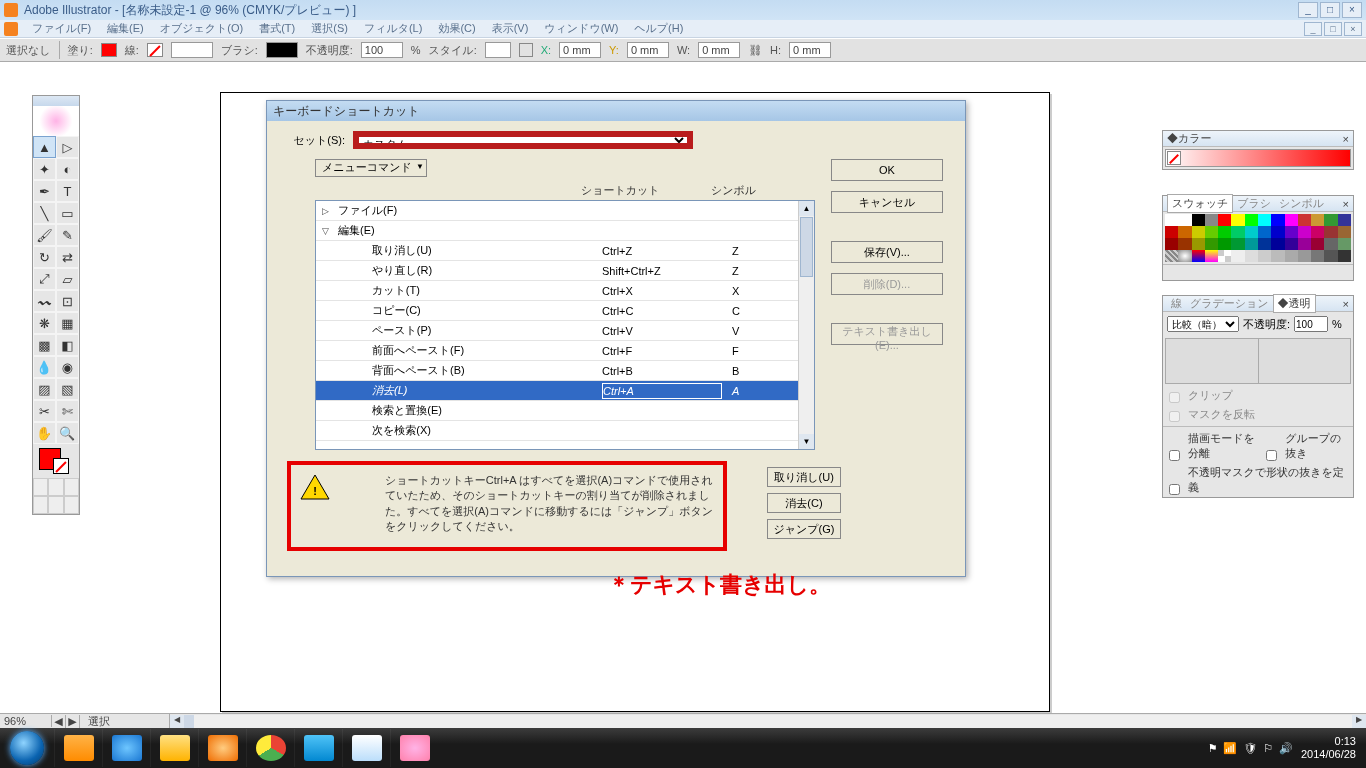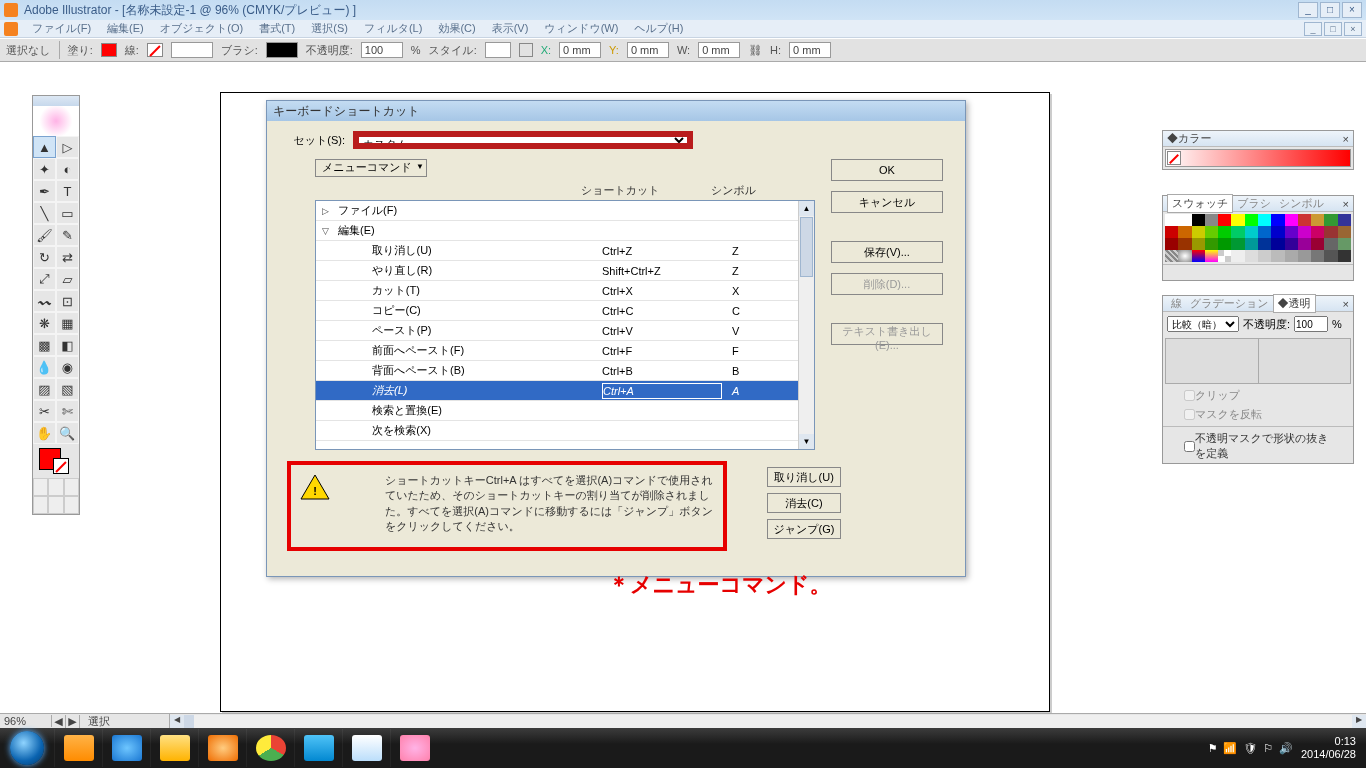--- a/index.html
+++ b/index.html
@@ -52,21 +52,21 @@
 .rpanel.p1{ top:130px; } .rpanel.p2{ top:195px; } .rpanel.p3{ top:295px; }
 .gradbar{ height:18px; background:linear-gradient(to right,#fff,#f00); border:1px solid #999; margin:2px; position:relative;}
 .gradbar .none{ width:14px;height:14px;background:#fff;border:1px solid #888;position:absolute;left:1px;top:1px;}
 .gradbar .none::after{content:"";position:absolute;left:0;right:0;top:50%;border-top:2px solid #f00;transform:rotate(-45deg);}
 .swgrid{ display:grid; grid-template-columns:repeat(14,1fr); gap:0; margin:2px;}
 .swgrid div{ height:12px;}
 .transbody{ padding:4px; display:flex; align-items:center; gap:4px;}
 .transbody select,.transbody input{ height:16px; font-size:10px;}
 .trprev{ height:46px; margin:2px; background:#ddd; border:1px solid #aaa; display:flex;}
 .trprev div{flex:1;}
-.trchk{ padding:2px 21px; color:#888; font-size:10px; display:flex; align-items:center; gap:0;}
+.trchk{ padding:2px 6px; color:#888; font-size:10px; display:flex; align-items:flex-end; gap:8px;}
 .trchk input{width:11px;height:11px;}
 
 
 .dialog { position:absolute; left:266px; top:100px; width:700px; height:477px; background:#ece9d8; border:1px solid #7a96b8; box-shadow:2px 2px 6px rgba(0,0,0,.3); }
 .dialog .dtitle{ height:20px; background:linear-gradient(#c4dcf2,#a6c6e6); padding:0 6px; display:flex; align-items:center; font-size:12px; color:#333;}
 .dialog .dbody{ padding:10px 14px; }
 .drow{ display:flex; align-items:center; margin-bottom:10px;}
 .drow label{ width:64px; text-align:right; margin-right:8px;}
 .drow select{ width:340px; height:18px; background:#fff; border:6px solid #b91c1c;}
 .combobtn{ display:inline-block; background:#ece9d8; border:1px solid #888; height:18px; padding:0 14px 0 6px; position:relative;}
@@ -361,20 +361,26 @@
       <input type="checkbox" disabled="" style="">
       <span>クリップ</span>
     </div>
   <div class="trchk">
       <input type="checkbox" disabled="" style="">
       <span>マスクを反転</span>
     </div>
   <div style="border-top:1px solid #bbb;margin:2px 0;"></div>
   <div class="trchk" style="color:#333;">
       <input type="checkbox" style="">
+      <span>描画モードを分離</span>
+      <input type="checkbox" style="margin-left: auto;">
+      <span>グループの抜き</span>
+    </div>
+  <div class="trchk" style="color:#333;">
+      <input type="checkbox" style="">
       <span>不透明マスクで形状の抜きを定義</span>
     </div>
 </div>
 
 <div class="dialog">
   <div class="dtitle">キーボードショートカット</div>
   <div class="dbody">
     <div class="drow">
       <label>セット(S):</label>
       <select><option>カスタム</option></select>
@@ -489,21 +495,21 @@
       <div class="msg">ショートカットキーCtrl+A はすべてを選択(A)コマンドで使用されていたため、そのショートカットキーの割り当てが削除されました。すべてを選択(A)コマンドに移動するには「ジャンプ」ボタンをクリックしてください。</div>
     </div>
     <div class="sidebtns">
       <button>取り消し(U)</button>
       <button>消去(C)</button>
       <button>ジャンプ(G)</button>
     </div>
   </div>
 </div>
 
-<div class="callout">＊メニューコマンド。</div>
+<div class="callout">＊テキスト書き出し。</div>
 
 <div class="statusbar">
   <div class="zoom">96%</div>
   <div class="arrow">◀</div>
   <div class="arrow">▶</div>
   <div class="sel">選択</div>
   <div class="scroll">
       <div class="l">◀</div>
       <div class="th"></div>
       <div class="r">▶</div>

